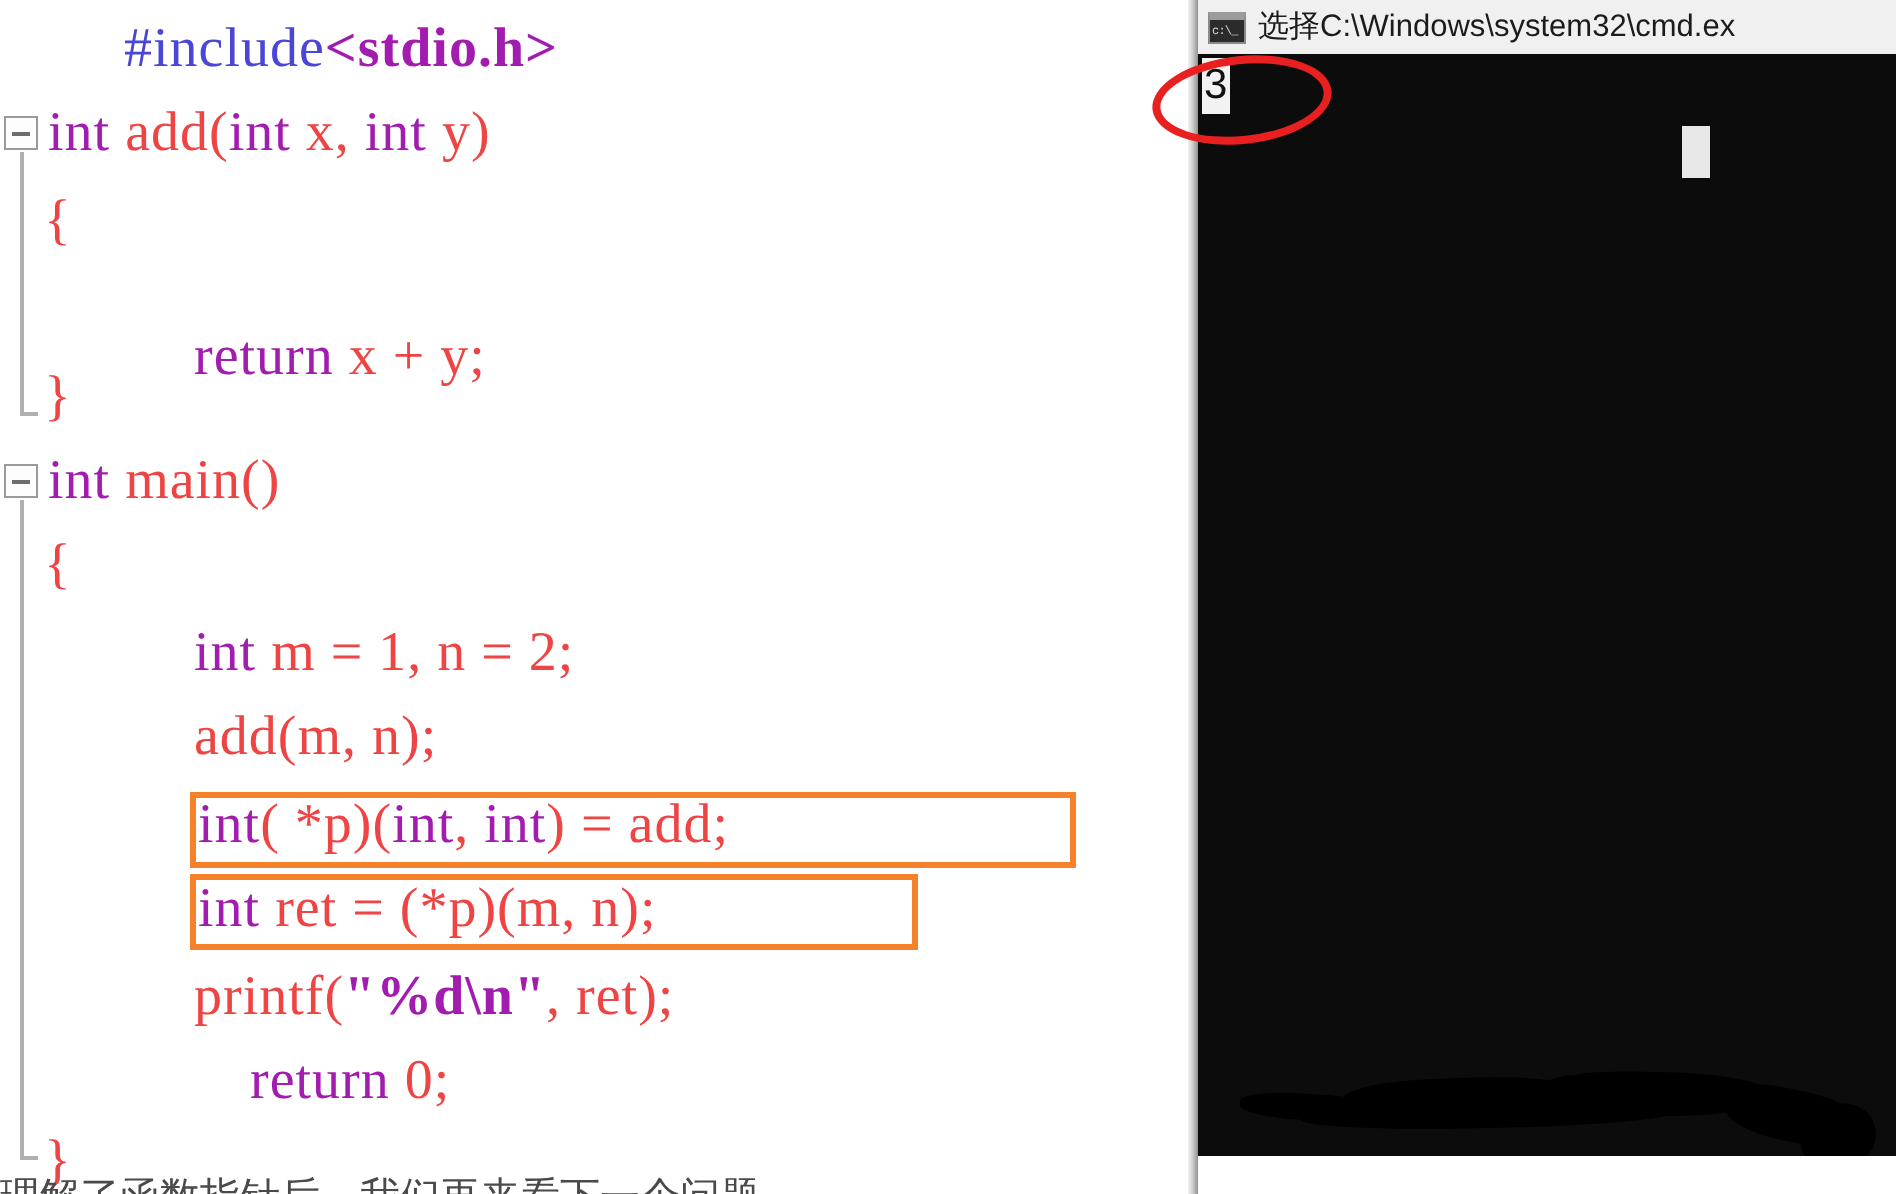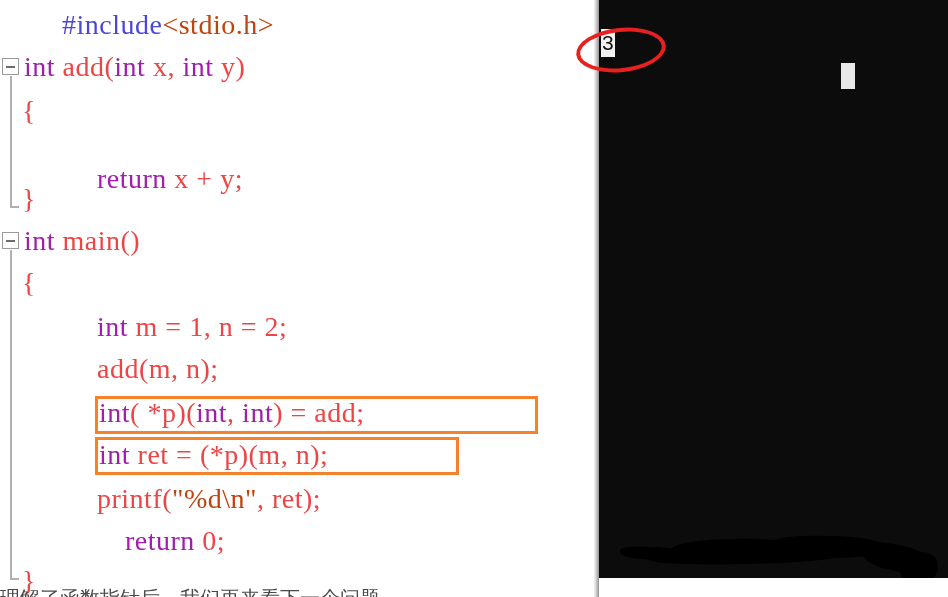--- a/index.html
+++ b/index.html
@@ -40,21 +40,21 @@
     line-height: 42px;
     white-space: pre;
     font-family: "Liberation Serif", serif;
     font-size: 28px;
     color: #1a1a1a;
     letter-spacing: 0.5px;
   }
 
   .kw      { color: #a21caf; }   
   .pp      { color: #4a46d6; margin-left: 34px; }   
-  .str     { color: #c2410c; }   
+  .str     { color: #a21caf; font-weight: bold; }   
   .plain   { color: #ef4444; }
 
   
   .fold-box {
     position: absolute;
     width: 17px; height: 17px;
     border: 1.6px solid #9a9a9a;
     background: #fdfdfd;
     box-sizing: border-box;
   }
@@ -241,20 +241,24 @@
     <div id="highlight-layer">
         <div class="hl-box" style="left: 95px; top: 396px; width: 443px; height: 38px;"></div>
         <div class="hl-box" style="left: 95px; top: 437px; width: 364px; height: 38px;"></div>
       </div>
   </div>
 
   <div id="pane-divider"></div>
 
   <div id="console-window">
 
+    <div id="console-titlebar">
+      <div id="cmd-icon"></div>
+      <div id="console-title-text">选择C:\Windows\system32\cmd.ex</div>
+    </div>
 
     <div id="console-body">
       <div class="console-line" id="console-out-value">3</div>
       <div id="console-cursor"></div>
       <div id="scribble-layer">
           <div class="scribble" style="left: 73px; top: 512px; width: 118px; height: 20px; transform: rotate(-2deg);"></div>
           <div class="scribble" style="left: 171px; top: 509px; width: 115px; height: 22px; transform: rotate(1deg);"></div>
           <div class="scribble" style="left: 51px; top: 523px; width: 190px; height: 14px; transform: rotate(-1deg);"></div>
           <div class="scribble" style="left: 263px; top: 518px; width: 70px; height: 26px; transform: rotate(12deg);"></div>
           <div class="scribble" style="left: 301px; top: 525px; width: 38px; height: 32px; transform: rotate(-8deg);"></div>

